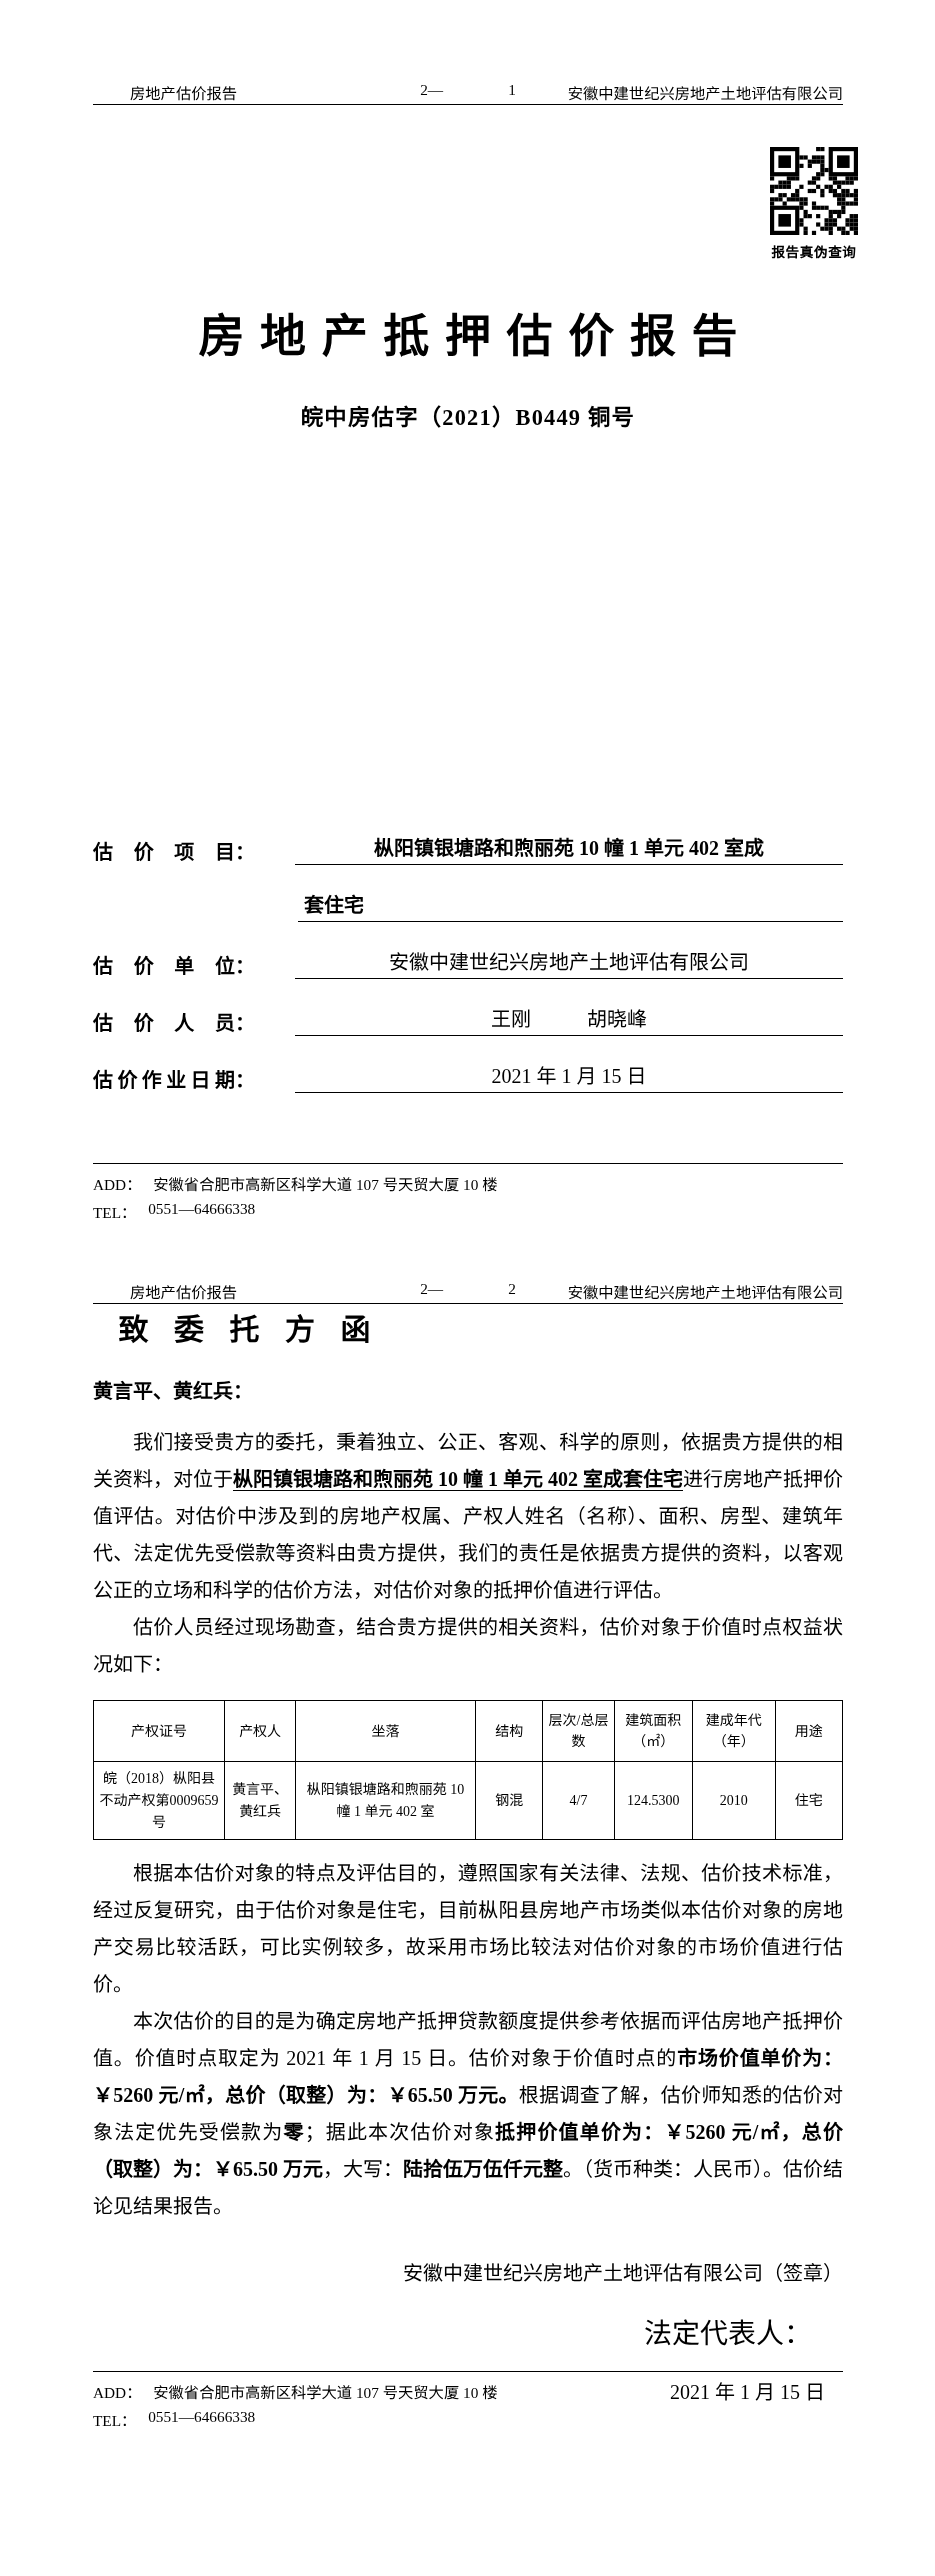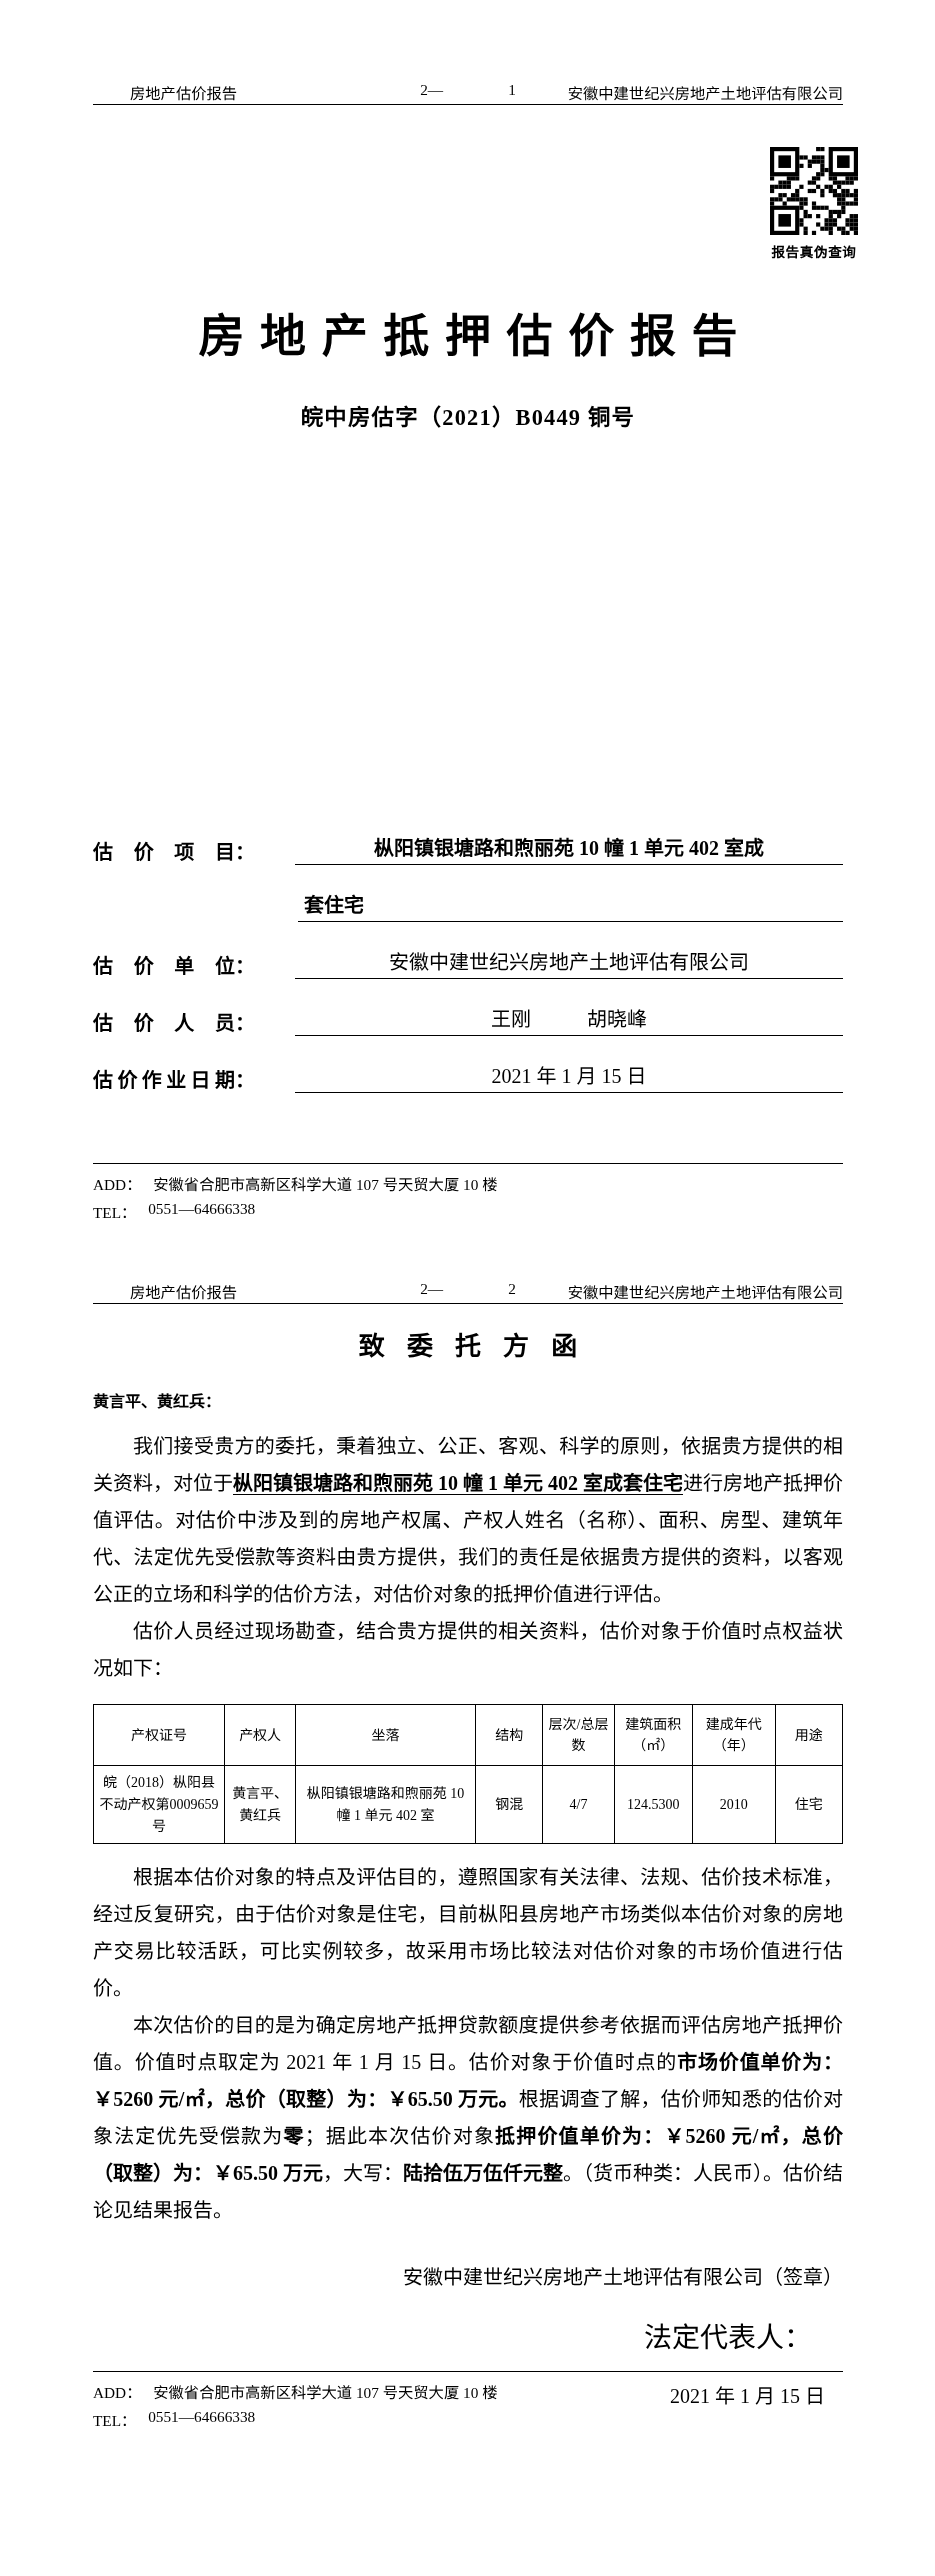--- a/index.html
+++ b/index.html
@@ -39,23 +39,23 @@
   .fvalue.bold{font-weight:bold;}
   .fvalue.names{display:flex;justify-content:center;gap:56px;}
 
   
   .pfooter{position:absolute;left:93px;right:93px;border-top:1.2px solid #000;padding-top:8.3px;font-size:15.3px;}
   #sheet1 .pfooter{bottom:34px;}
   #sheet2 .pfooter{bottom:140px;}
   .frow{display:flex;gap:11.8px;margin-bottom:5.9px;white-space:nowrap;}
 
   
-  .letter-title{margin-top:21px;text-align:center;font-size:26px;font-weight:bold;
+  .letter-title{margin-top:1px;text-align:left;font-size:30px;font-weight:bold;
                 letter-spacing:.85em;text-indent:.85em;}
-  .salutation{margin-top:26px;font-size:16px;font-weight:bold;}
+  .salutation{margin-top:26px;font-size:20px;font-weight:bold;}
   .para{font-size:20px;line-height:37px;text-align:justify;text-indent:2em;margin:0;}
   .para.first{margin-top:8.3px;}
   .para.after-table{margin-top:15.3px;}
   .b{font-weight:bold;}
   .u{text-decoration:underline;text-decoration-thickness:1.2px;text-underline-offset:4.1px;}
 
   
   table.props{width:100%;border-collapse:collapse;margin:17.7px 0 0;font-size:14px;text-align:center;table-layout:fixed;}
   .props th,.props td{border:1.2px solid #000;padding:5.9px 2.9px;vertical-align:middle;
                       font-weight:normal;line-height:1.55;word-break:break-all;}

